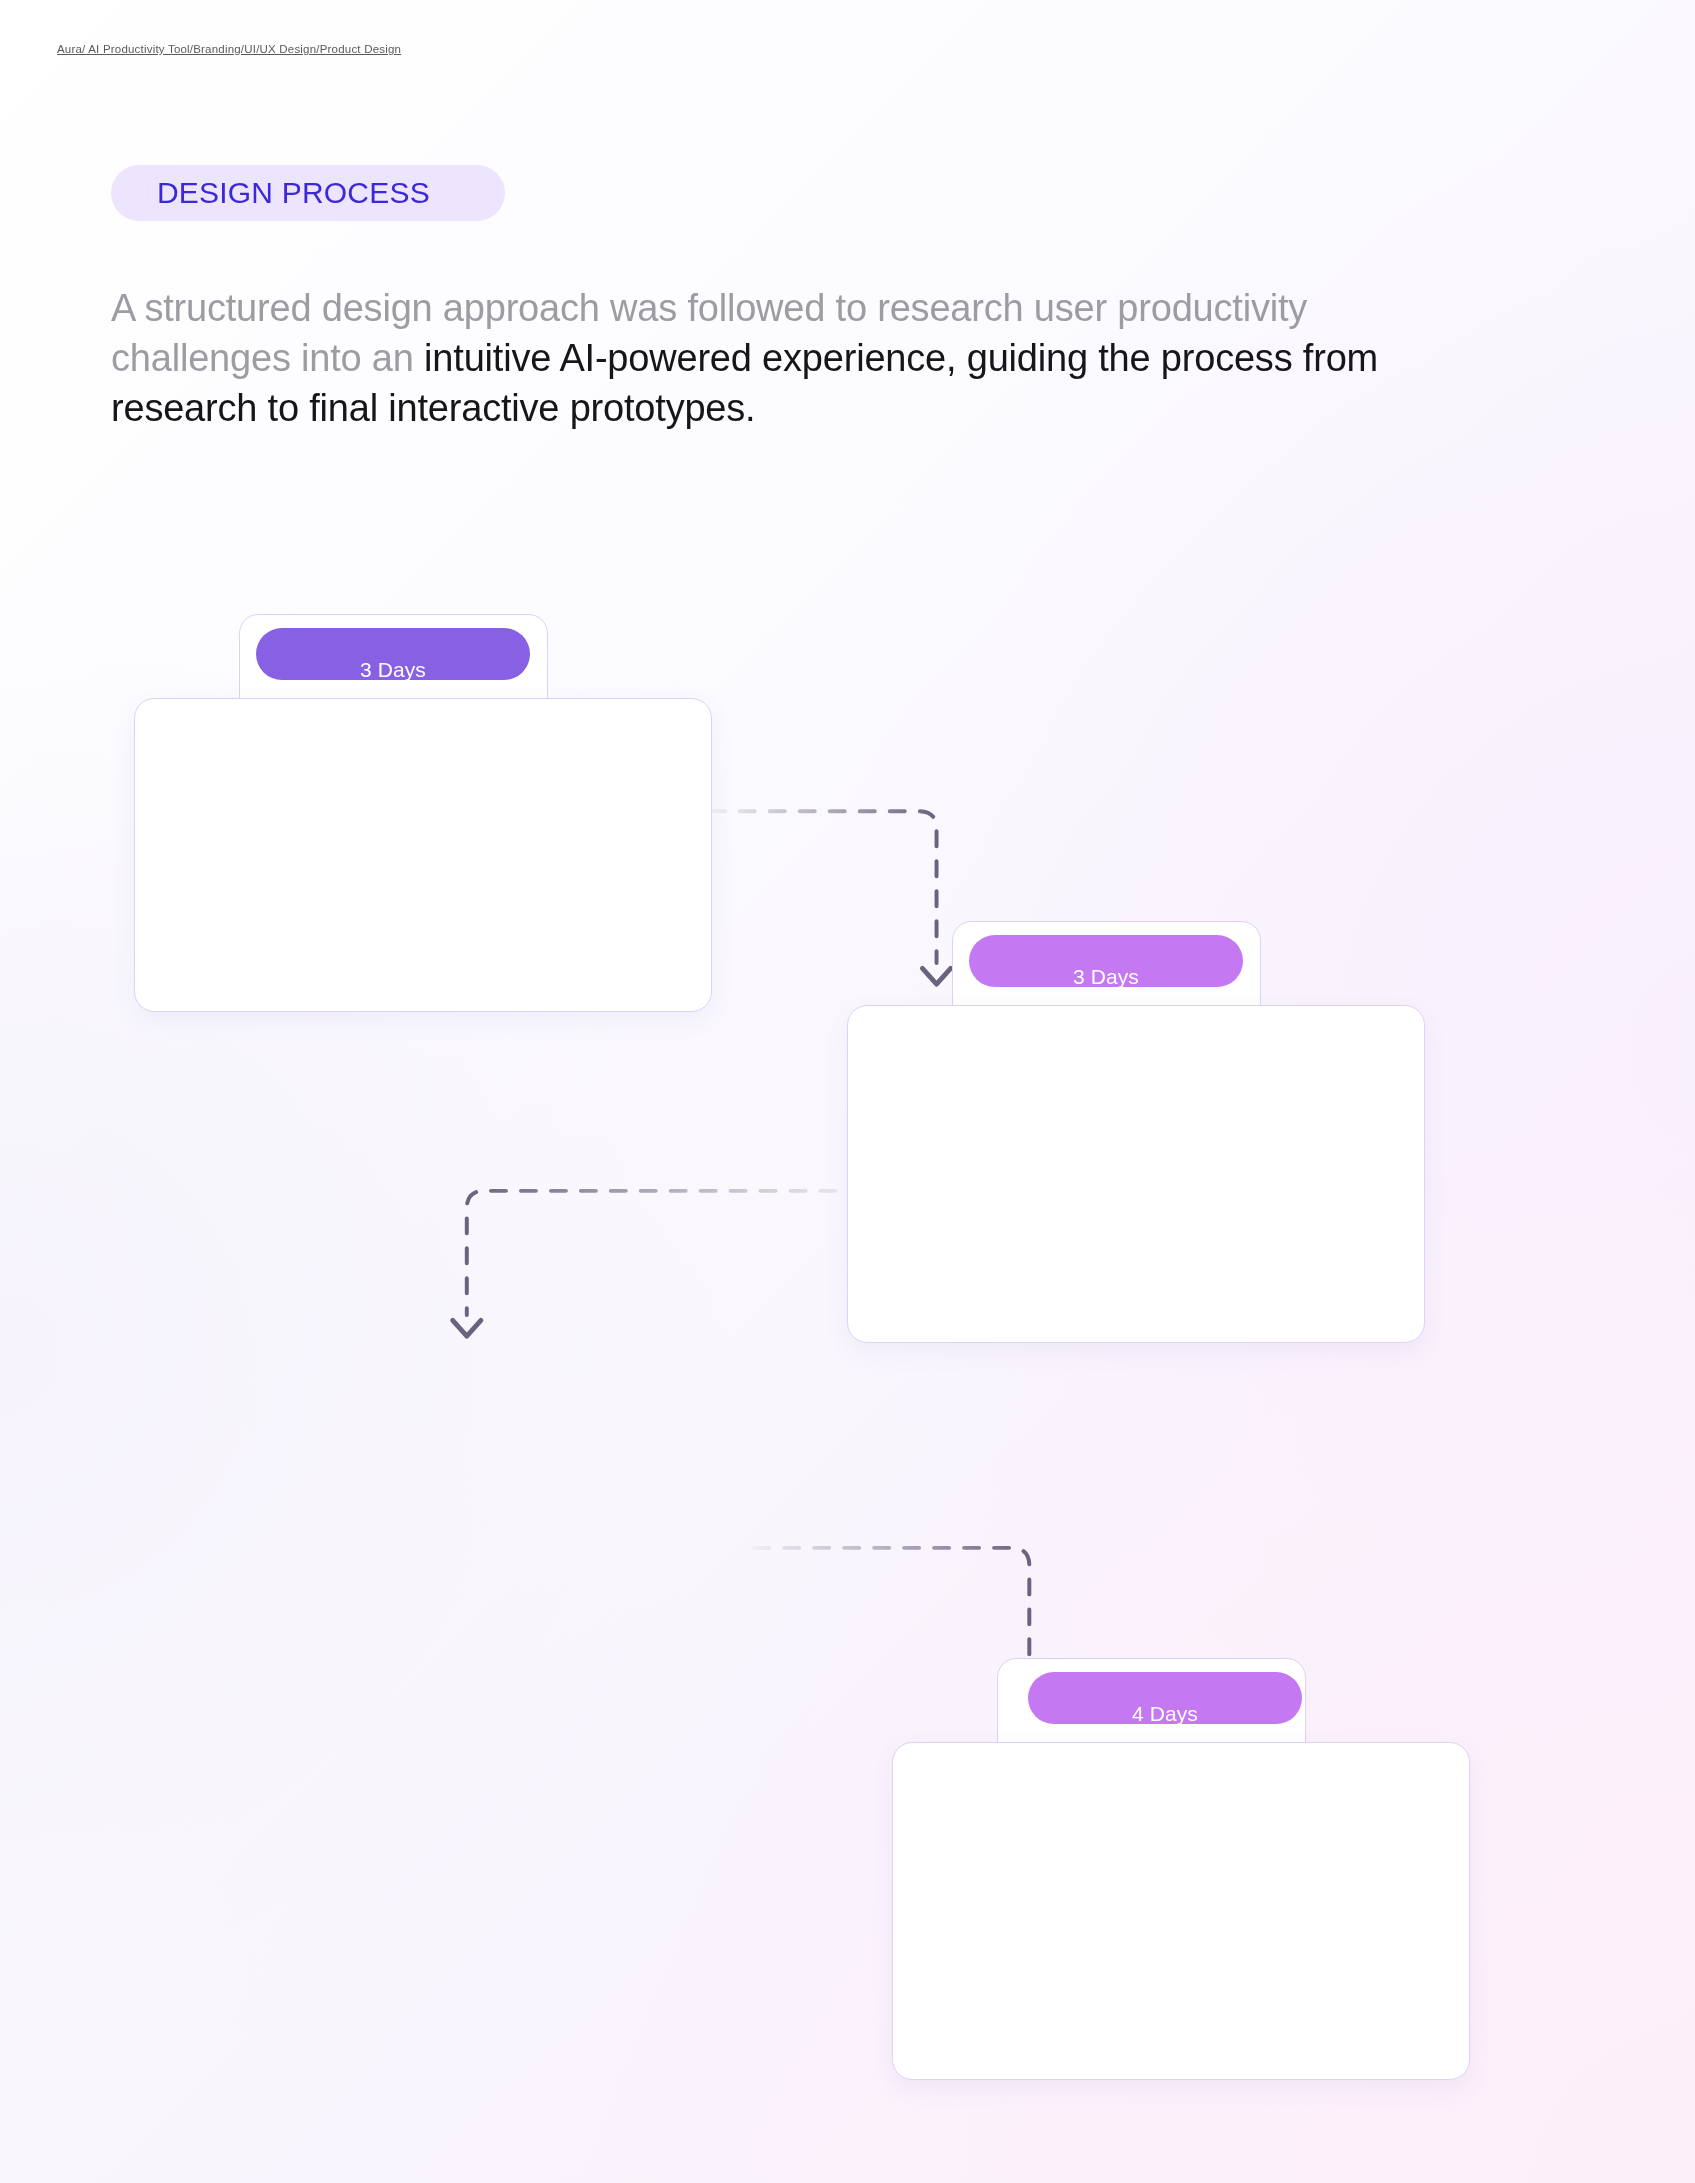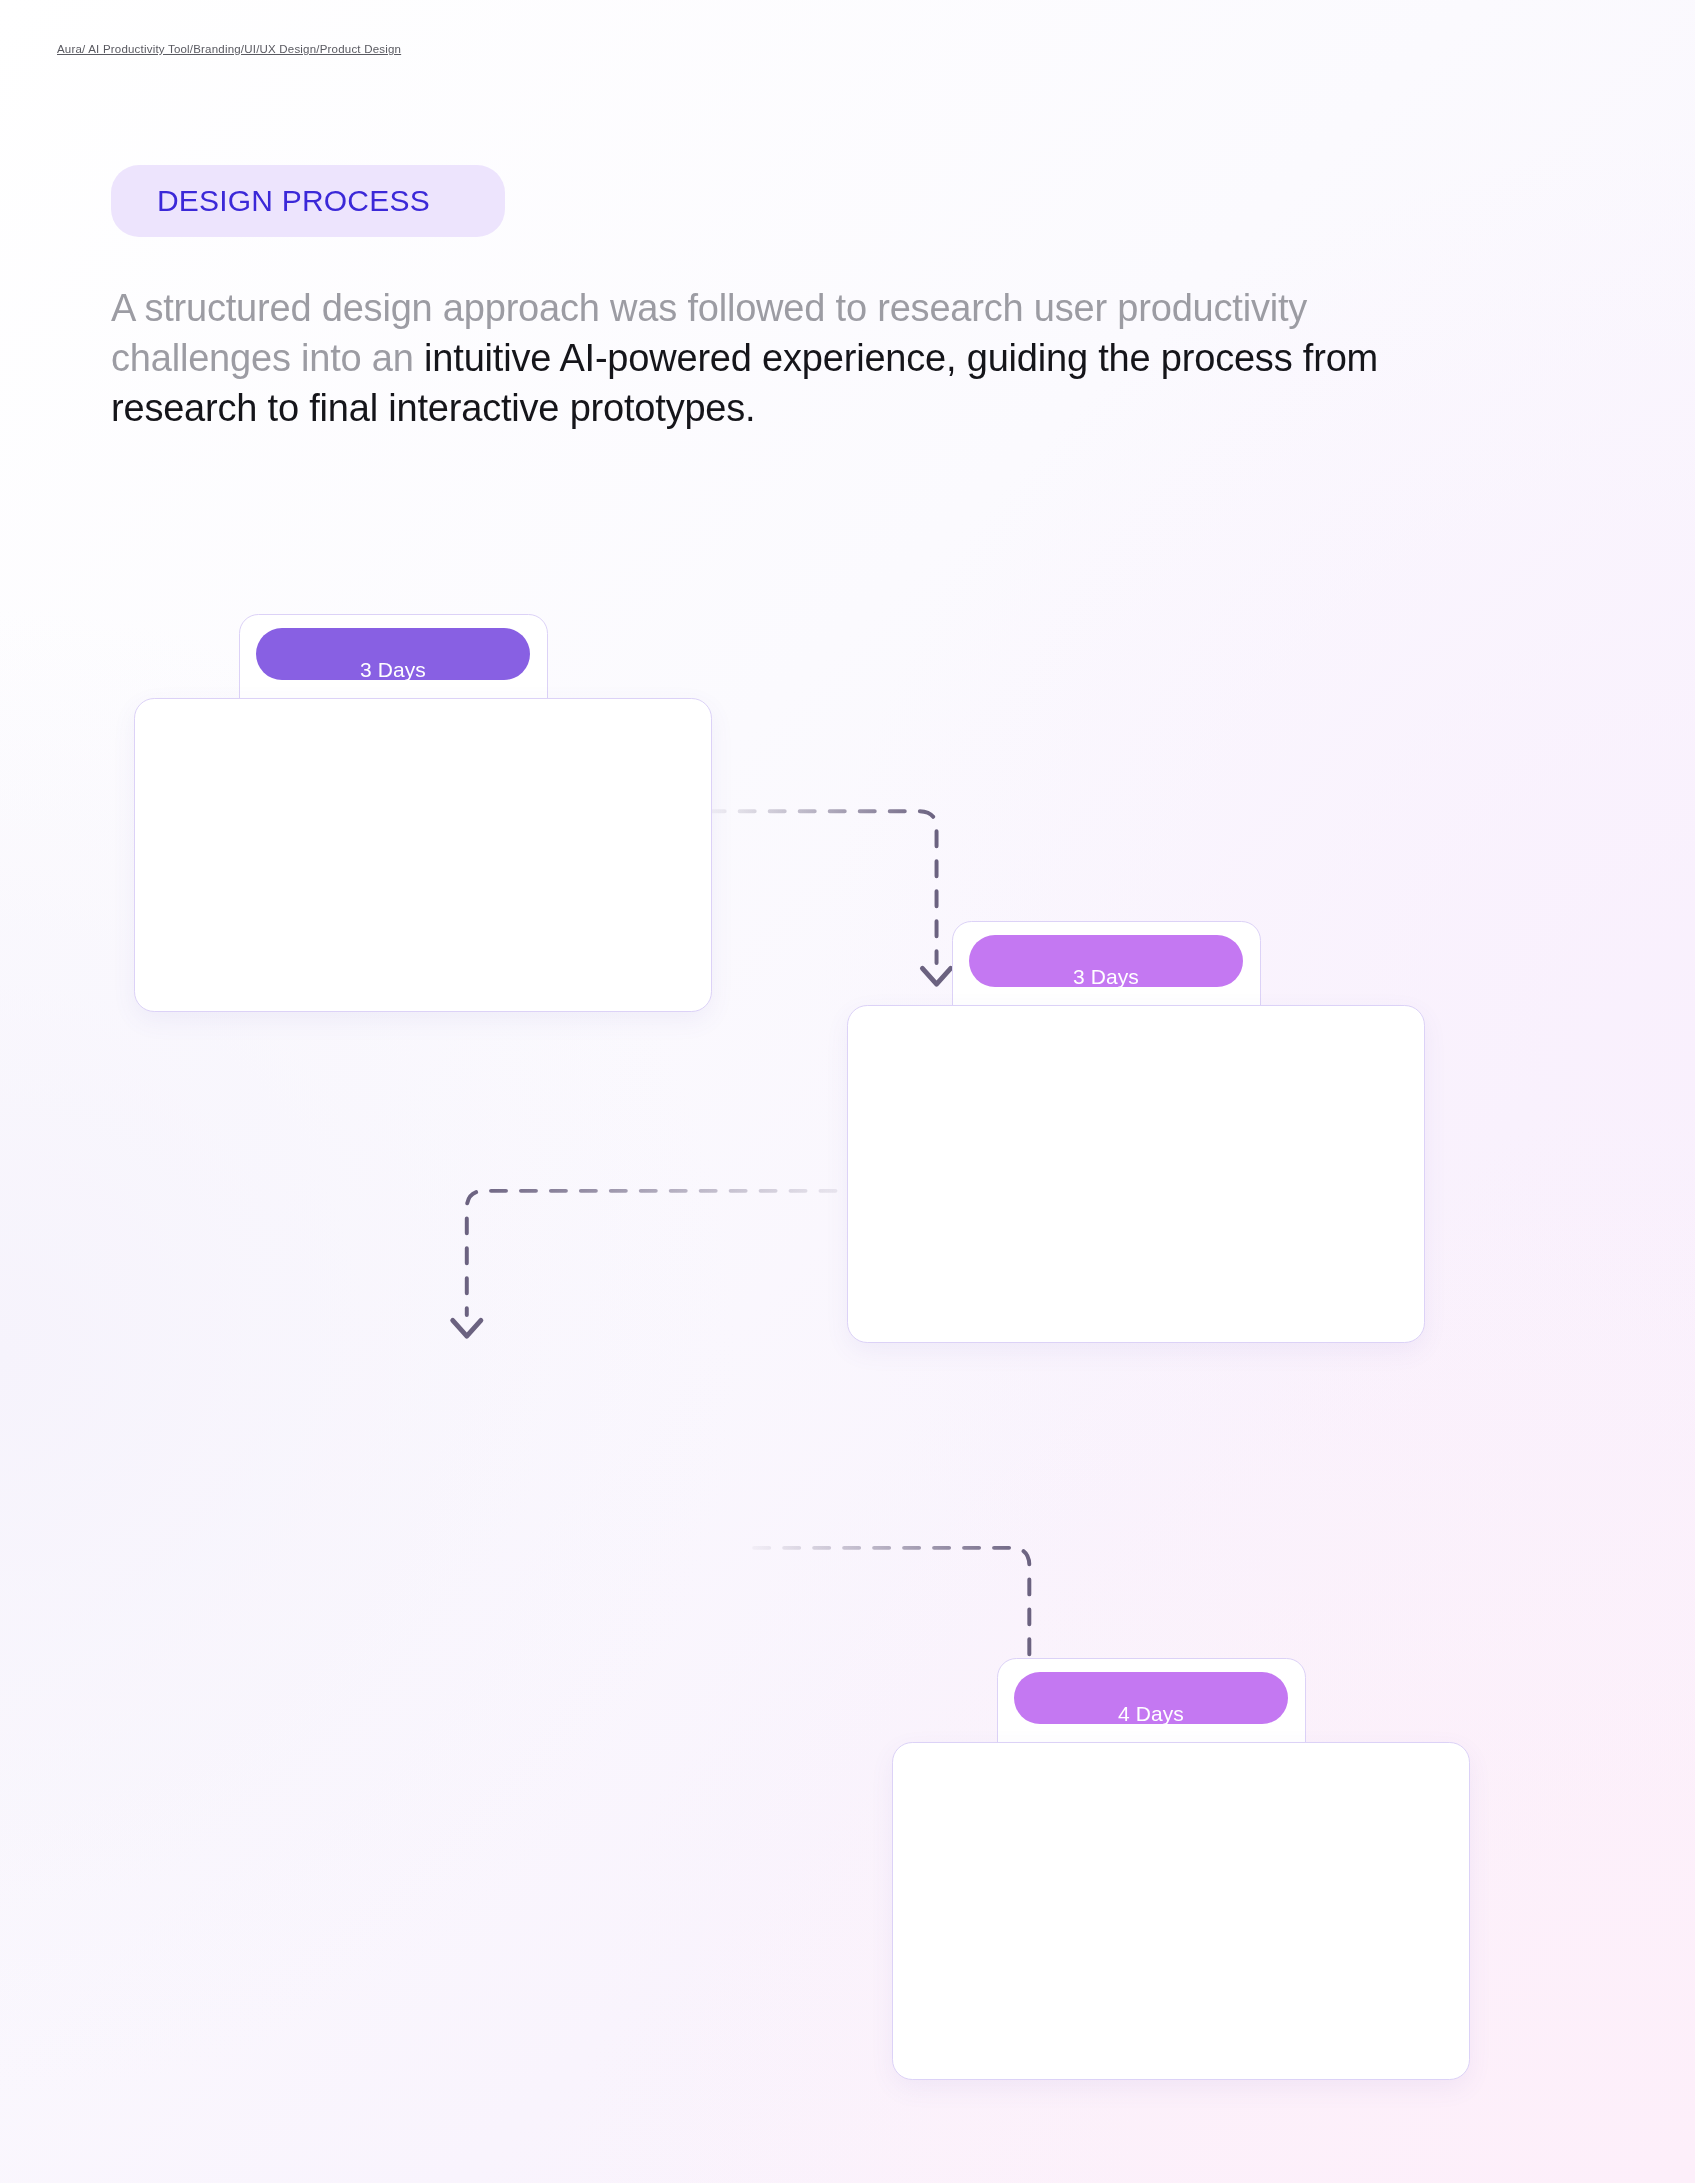--- a/index.html
+++ b/index.html
@@ -27,21 +27,21 @@
     letter-spacing:0.2px;
     color:#595960;
     white-space:nowrap;
     text-decoration:underline;
   }
 
   
   .eyebrow{
     position:absolute;
     left:111px; top:165px;
-    width:394px; height:72px;
+    width:394px; height:56px;
     background:#EDE4FD;
     border-radius:28px;
     display:flex; align-items:center;
     padding-left:46px;
   }
   .eyebrow-label{
     font-size:30px;
     color:#3B28D8;
     letter-spacing:0.2px;
     line-height:1;
@@ -138,21 +138,21 @@
 
   #step-3 { left:185px;  top:1314px; width:598px; height:397px; }
   #step-3 .step-tab  { left:105px; width:309px; height:102px; }
   #step-3 .step-pill { left:122px; width:274px; background:#8860E3; }
   #step-3 .step-card { left:0; top:84px; width:578px; height:305px; }
   #step-3 .step-title{ left:46px; top:141px; }
   #step-3 .step-desc { left:46px; top:221px; width:481px; }
 
   #step-4 { left:892px; top:1658px; width:598px; height:397px; }
   #step-4 .step-tab  { left:105px; width:309px; height:102px; }
-  #step-4 .step-pill { left:122px; width:274px; background:#C478F2; }
+  #step-4 .step-pill { left:136px; width:274px; background:#C478F2; }
   #step-4 .step-card { left:0; top:84px; width:578px; height:338px; }
   #step-4 .step-title{ left:46px; top:141px; }
   #step-4 .step-desc { left:46px; top:234px; width:481px; }
 
   
   .connector{
     position:absolute;
     z-index:1;
     overflow:visible;
   }

